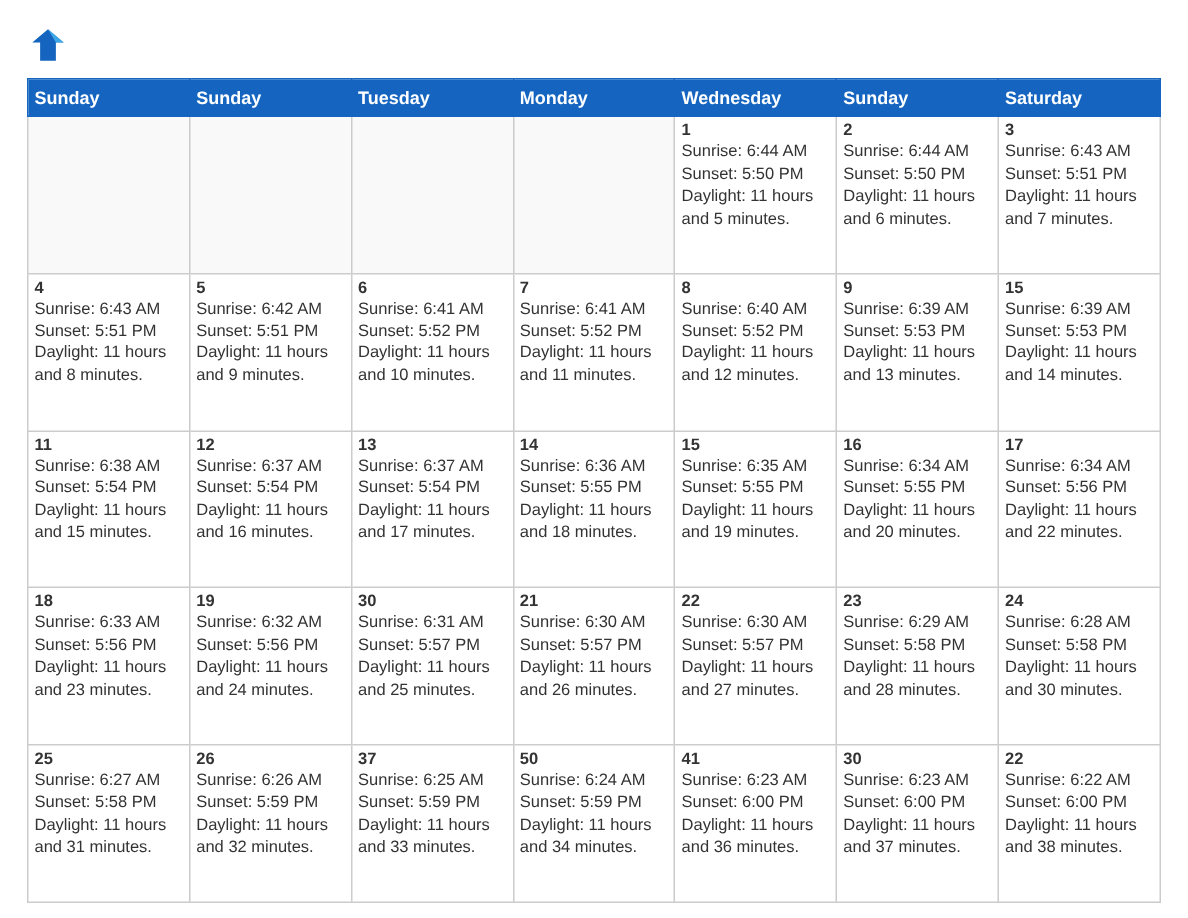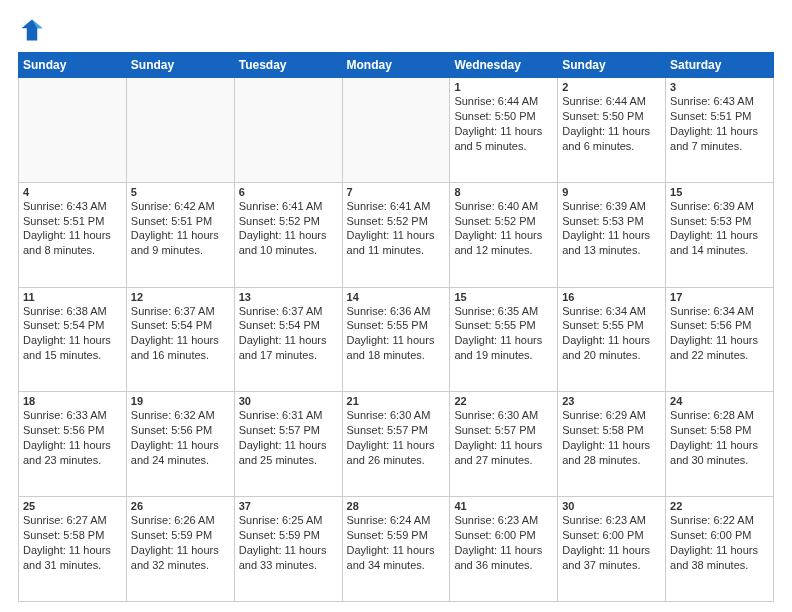--- a/index.html
+++ b/index.html
@@ -250,21 +250,21 @@
           </td>
           <td>
             <span class="day-num">26</span>
             <div class="day-detail">Sunrise: 6:26 AM<br>Sunset: 5:59 PM<br>Daylight: 11 hours<br>and 32 minutes.</div>
           </td>
           <td>
             <span class="day-num">37</span>
             <div class="day-detail">Sunrise: 6:25 AM<br>Sunset: 5:59 PM<br>Daylight: 11 hours<br>and 33 minutes.</div>
           </td>
           <td>
-            <span class="day-num">28</span>
+            <span class="day-num">50</span>
             <div class="day-detail">Sunrise: 6:24 AM<br>Sunset: 5:59 PM<br>Daylight: 11 hours<br>and 34 minutes.</div>
           </td>
           <td>
             <span class="day-num">41</span>
             <div class="day-detail">Sunrise: 6:23 AM<br>Sunset: 6:00 PM<br>Daylight: 11 hours<br>and 36 minutes.</div>
           </td>
           <td>
             <span class="day-num">30</span>
             <div class="day-detail">Sunrise: 6:23 AM<br>Sunset: 6:00 PM<br>Daylight: 11 hours<br>and 37 minutes.</div>
           </td>

